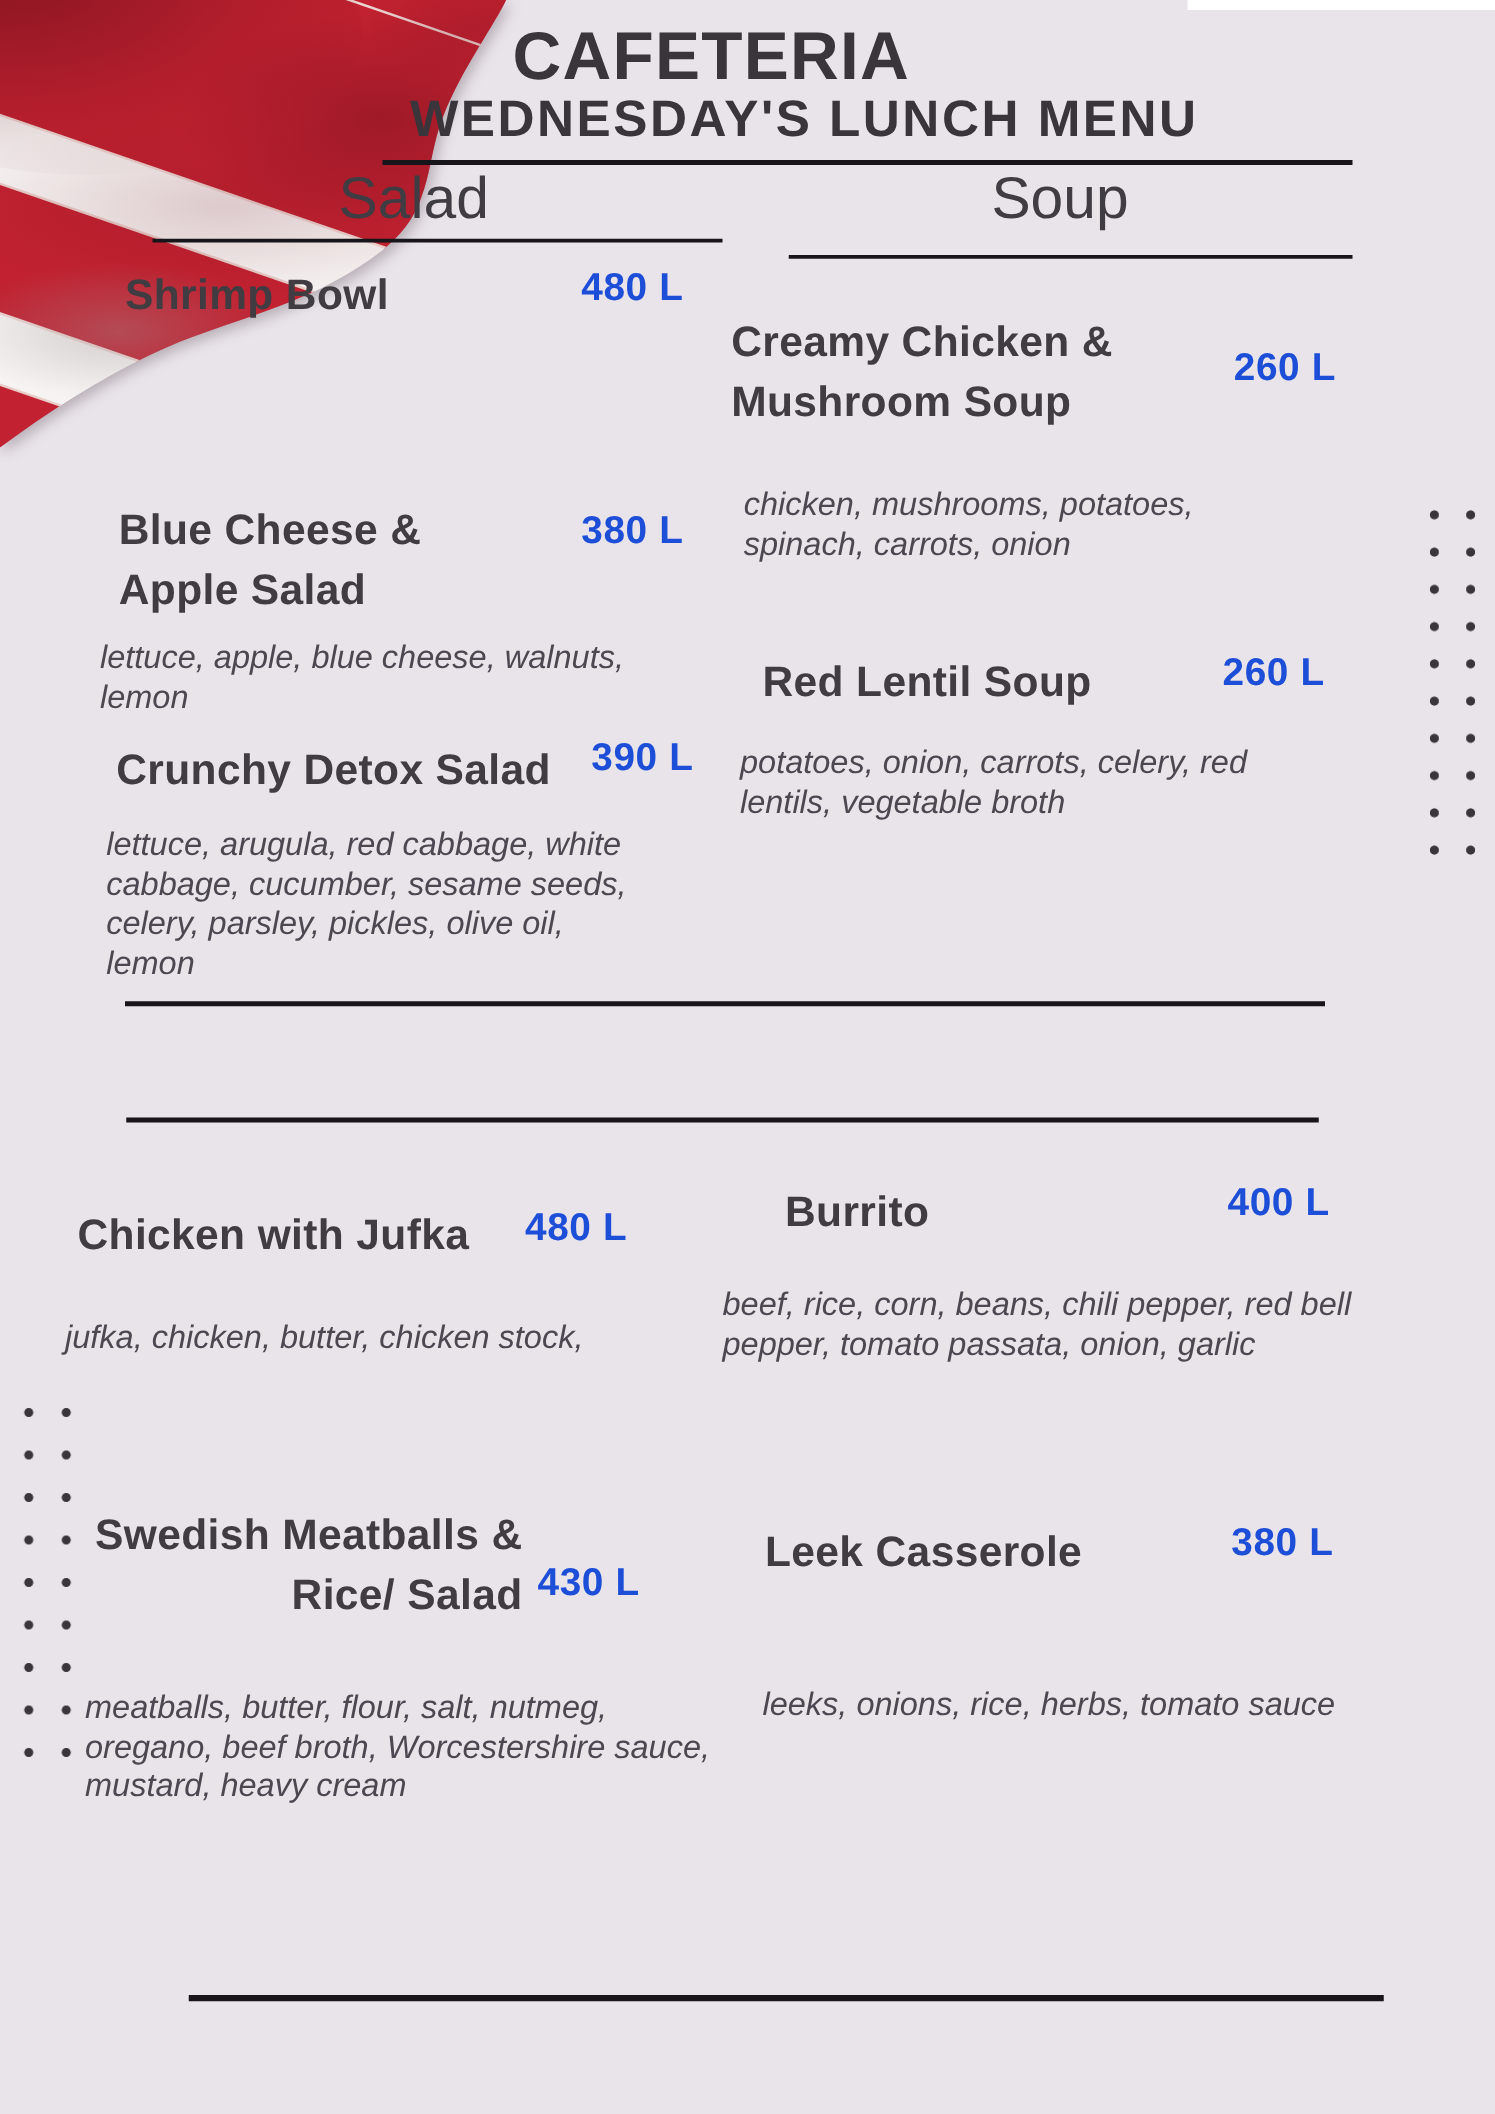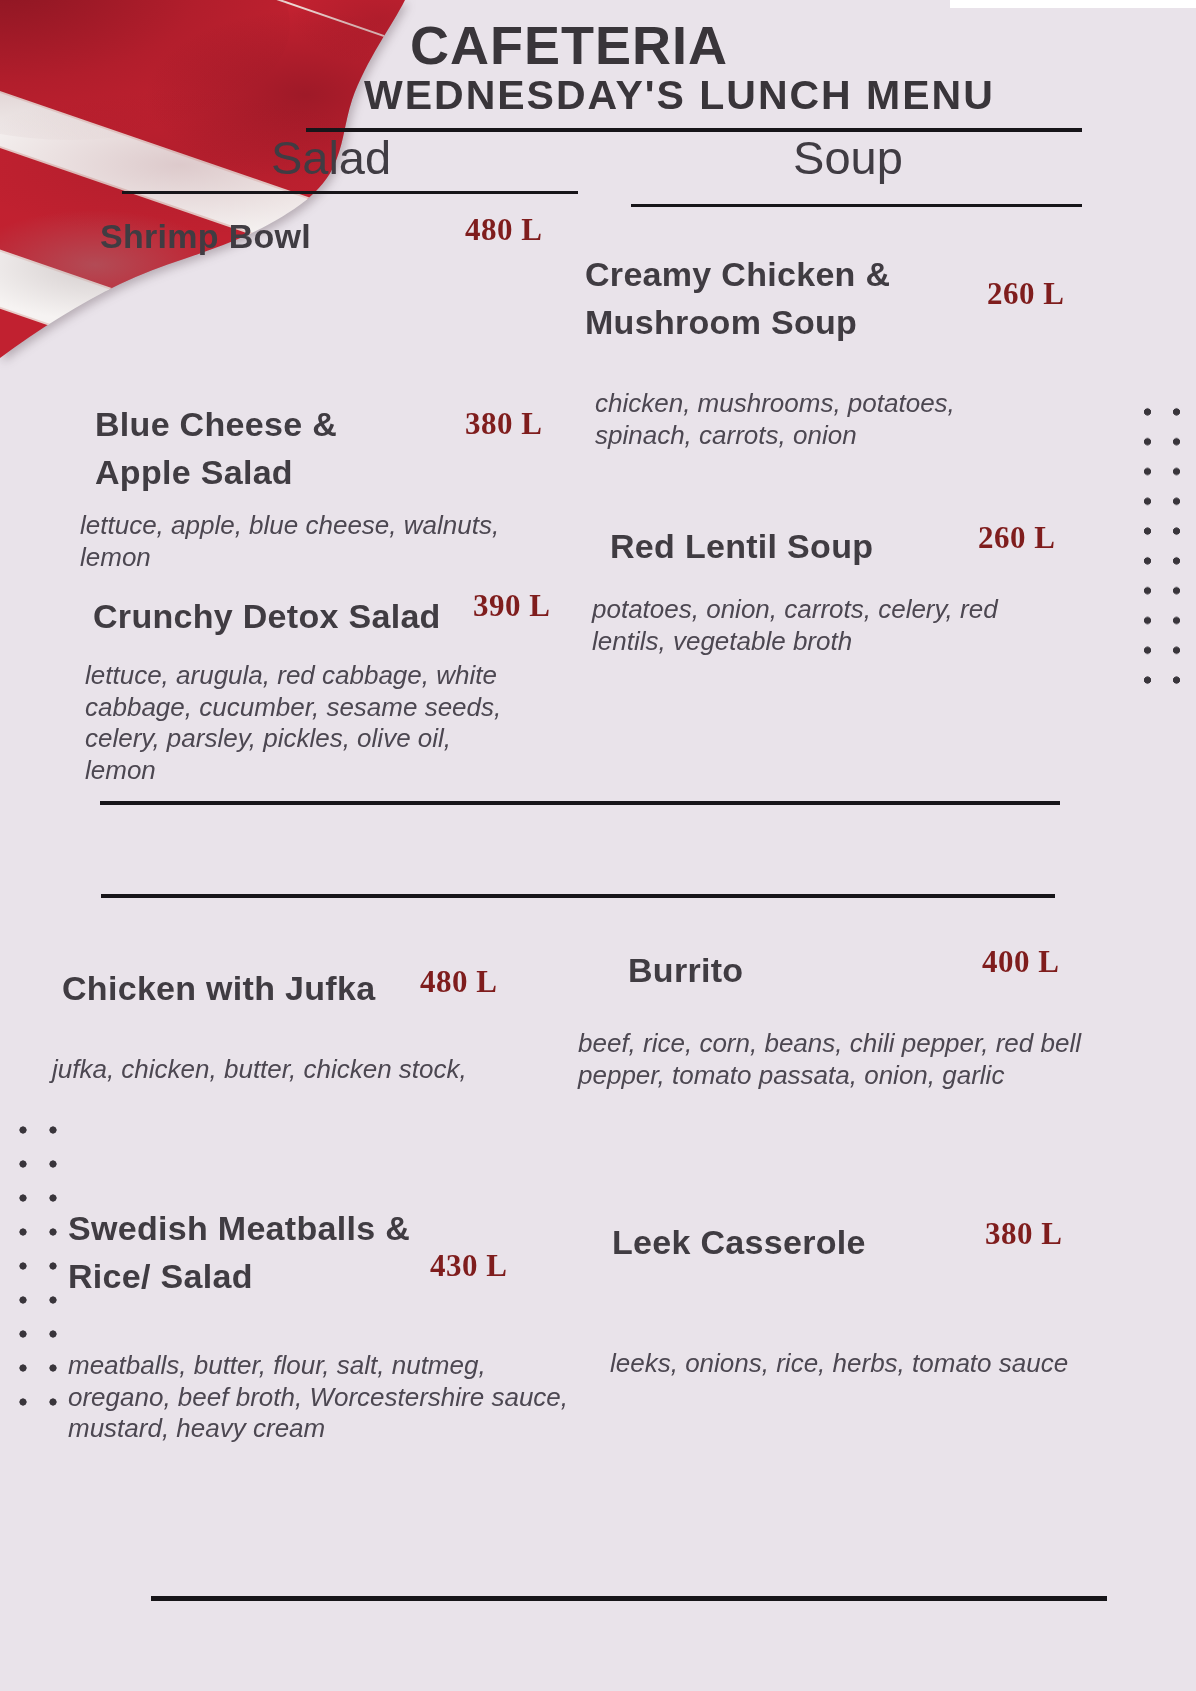--- a/index.html
+++ b/index.html
@@ -5,53 +5,53 @@
   html,body{margin:0;padding:0;background:#cfc9d2;}
   .page{
     position:relative;width:1196px;height:1691px;margin:0 auto;
     background:#e9e3ea;overflow:hidden;
     font-family:"Liberation Sans",sans-serif;color:#3a363b;
   }
   .abs{position:absolute;}
   
   .title{left:410px;top:14px;font-size:54px;font-weight:700;letter-spacing:1px;color:#39353a;}
   .hours{left:875px;top:26px;font-size:40px;font-weight:700;color:#39353a;white-space:nowrap;}
-  .subtitle{left:328px;top:72px;font-size:41px;font-weight:700;letter-spacing:2px;color:#39353a;white-space:nowrap;margin-left:36px;}
+  .subtitle{left:328px;top:72px;font-size:41px;font-weight:700;letter-spacing:2px;color:#39353a;white-space:nowrap;}
   .rule{background:#171519;}
   .rule-header{left:306px;top:128px;width:776px;height:4px;}
   
   .section-label{font-size:47px;font-weight:400;color:#403c43;text-align:center;width:240px;}
   .label-salad{left:211px;top:130px;}
   .label-soup{left:728px;top:130px;}
   .label-main{left:478px;top:810px;}
   .rule-salad{left:122px;top:191px;width:456px;height:3px;}
   .rule-soup{left:631px;top:204px;width:451px;height:3px;}
   .rule-main-top{left:100px;top:801px;width:960px;height:4px;}
   .rule-main-bottom{left:101px;top:894px;width:954px;height:4px;}
   .rule-bottom{left:151px;top:1596px;width:956px;height:5px;}
   
   .item-name{font-size:34px;font-weight:700;letter-spacing:.3px;color:#403c42;line-height:1.42;}
-  .item-price{font-size:31px;font-weight:700;letter-spacing:.5px;color:#7f1d1d;white-space:nowrap;font-family:Liberation Serif, serif;}
+  .item-price{font-size:31px;font-weight:700;letter-spacing:.5px;color:#1d4ed8;white-space:nowrap;}
   .item-desc{font-size:26px;font-style:italic;color:#4c4751;line-height:1.22;}
   
   .n-shrimp{left:100px;top:212px;}         .p-shrimp{left:465px;top:212px;}
   .d-shrimp{left:90px;top:270px;width:470px;}
   .n-blue{left:95px;top:400px;width:335px;} .p-blue{left:465px;top:406px;}
   .d-blue{left:80px;top:510px;width:450px;}
   .n-crunchy{left:93px;top:592px;}          .p-crunchy{left:473px;top:588px;}
   .d-crunchy{left:85px;top:660px;width:440px;}
   
   .n-creamy{left:585px;top:250px;width:315px;} .p-creamy{left:987px;top:276px;}
   .d-creamy{left:595px;top:388px;width:365px;}
   .n-lentil{left:610px;top:522px;}             .p-lentil{left:978px;top:520px;}
   .d-lentil{left:592px;top:594px;width:450px;}
   
   .n-jufka{left:62px;top:964px;}            .p-jufka{left:420px;top:964px;}
   .d-jufka{left:52px;top:1054px;width:480px;}
-  .n-swedish{left:68px;top:1204px;width:350px;} .p-swedish{left:430px;top:1248px;}
+  .n-swedish{left:68px;top:1204px;width:350px;text-align:right;} .p-swedish{left:430px;top:1248px;}
   .d-swedish{left:68px;top:1350px;width:505px;}
   .n-burrito{left:628px;top:946px;}         .p-burrito{left:982px;top:944px;}
   .d-burrito{left:578px;top:1028px;width:560px;}
   .n-leek{left:612px;top:1218px;}           .p-leek{left:985px;top:1216px;}
   .d-leek{left:610px;top:1348px;width:490px;}
   
   .dots{background-image:radial-gradient(circle,#39353b 3.3px,rgba(0,0,0,0) 3.9px);}
   .dots-right{left:1133px;top:397px;width:58px;height:298px;background-size:29px 29.8px;}
   .dots-left{left:8px;top:1113px;width:60px;height:306px;background-size:30px 34px;}
   .corner-strip{left:950px;top:0;width:246px;height:8px;background:#ffffff;}

